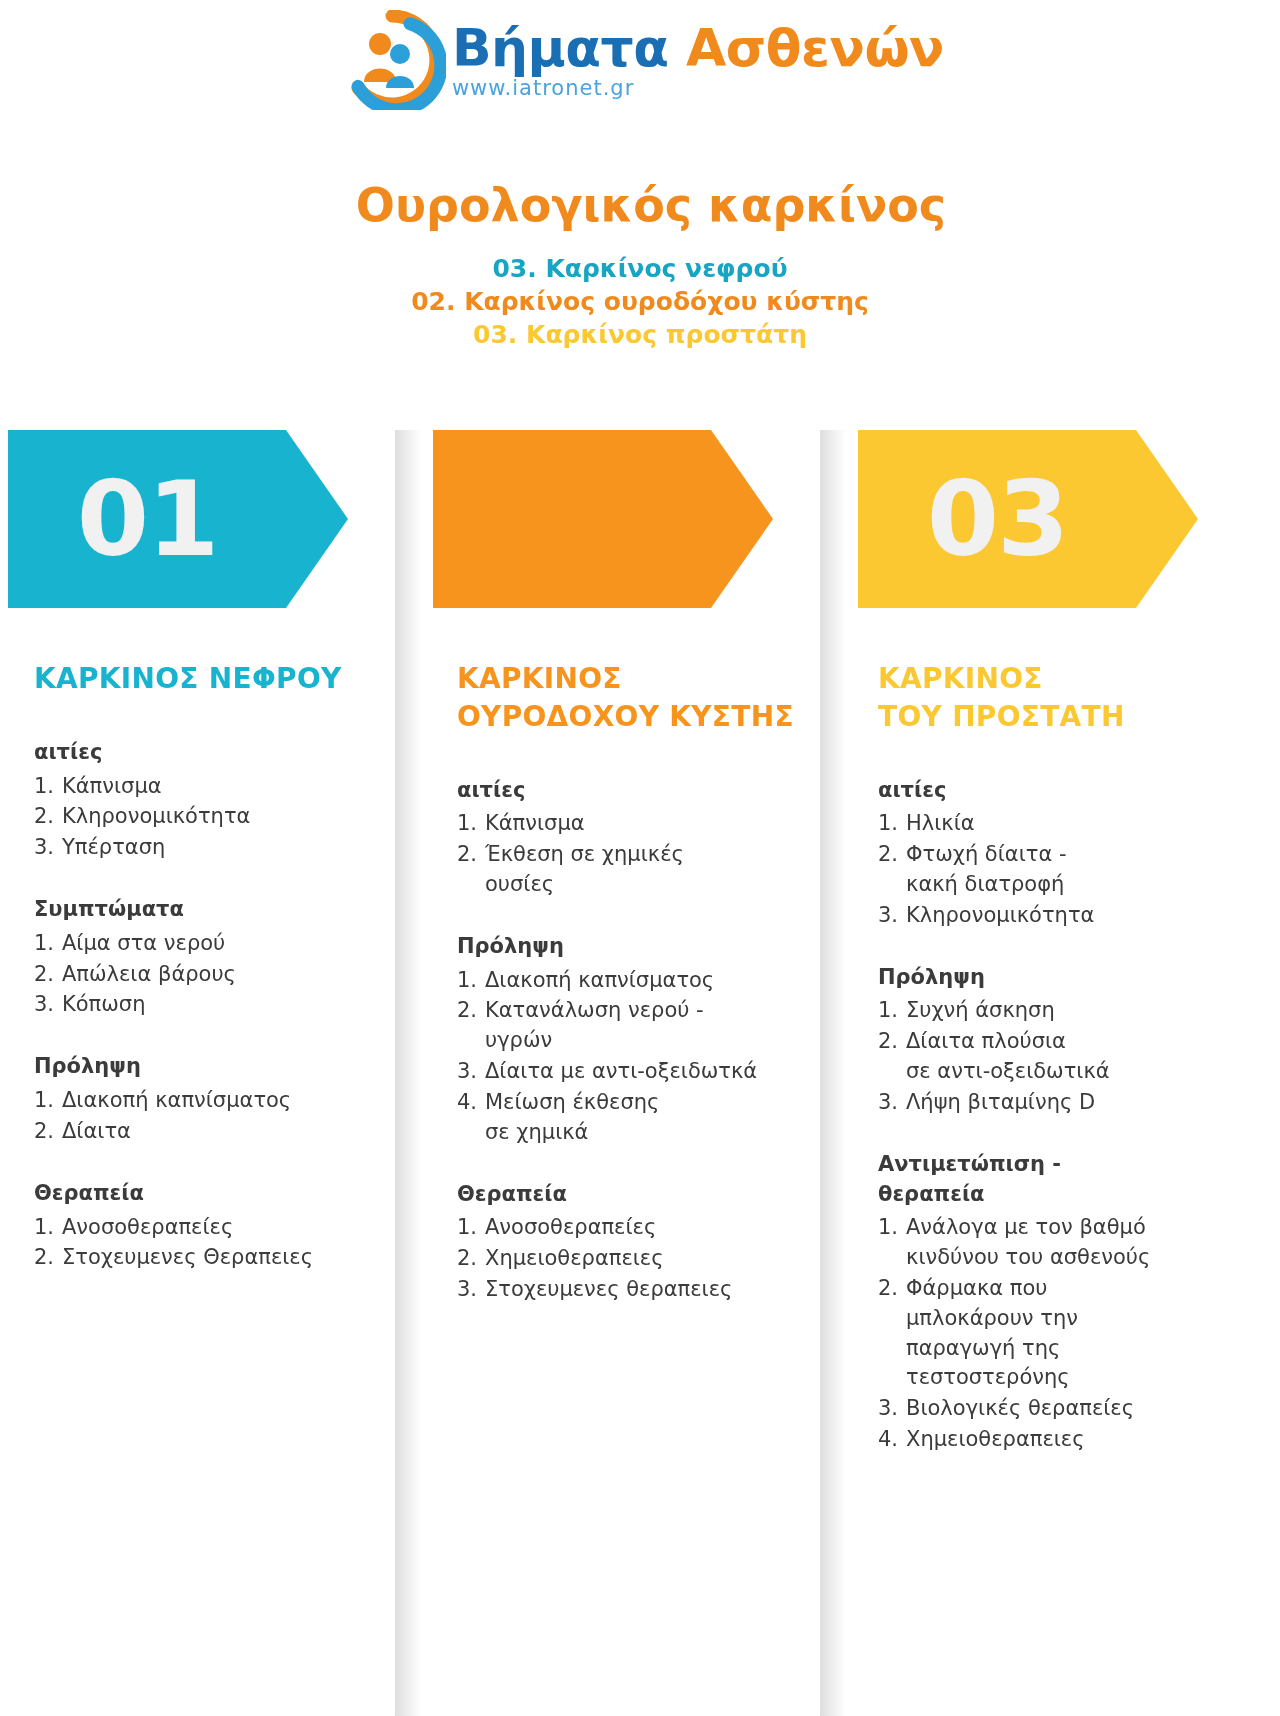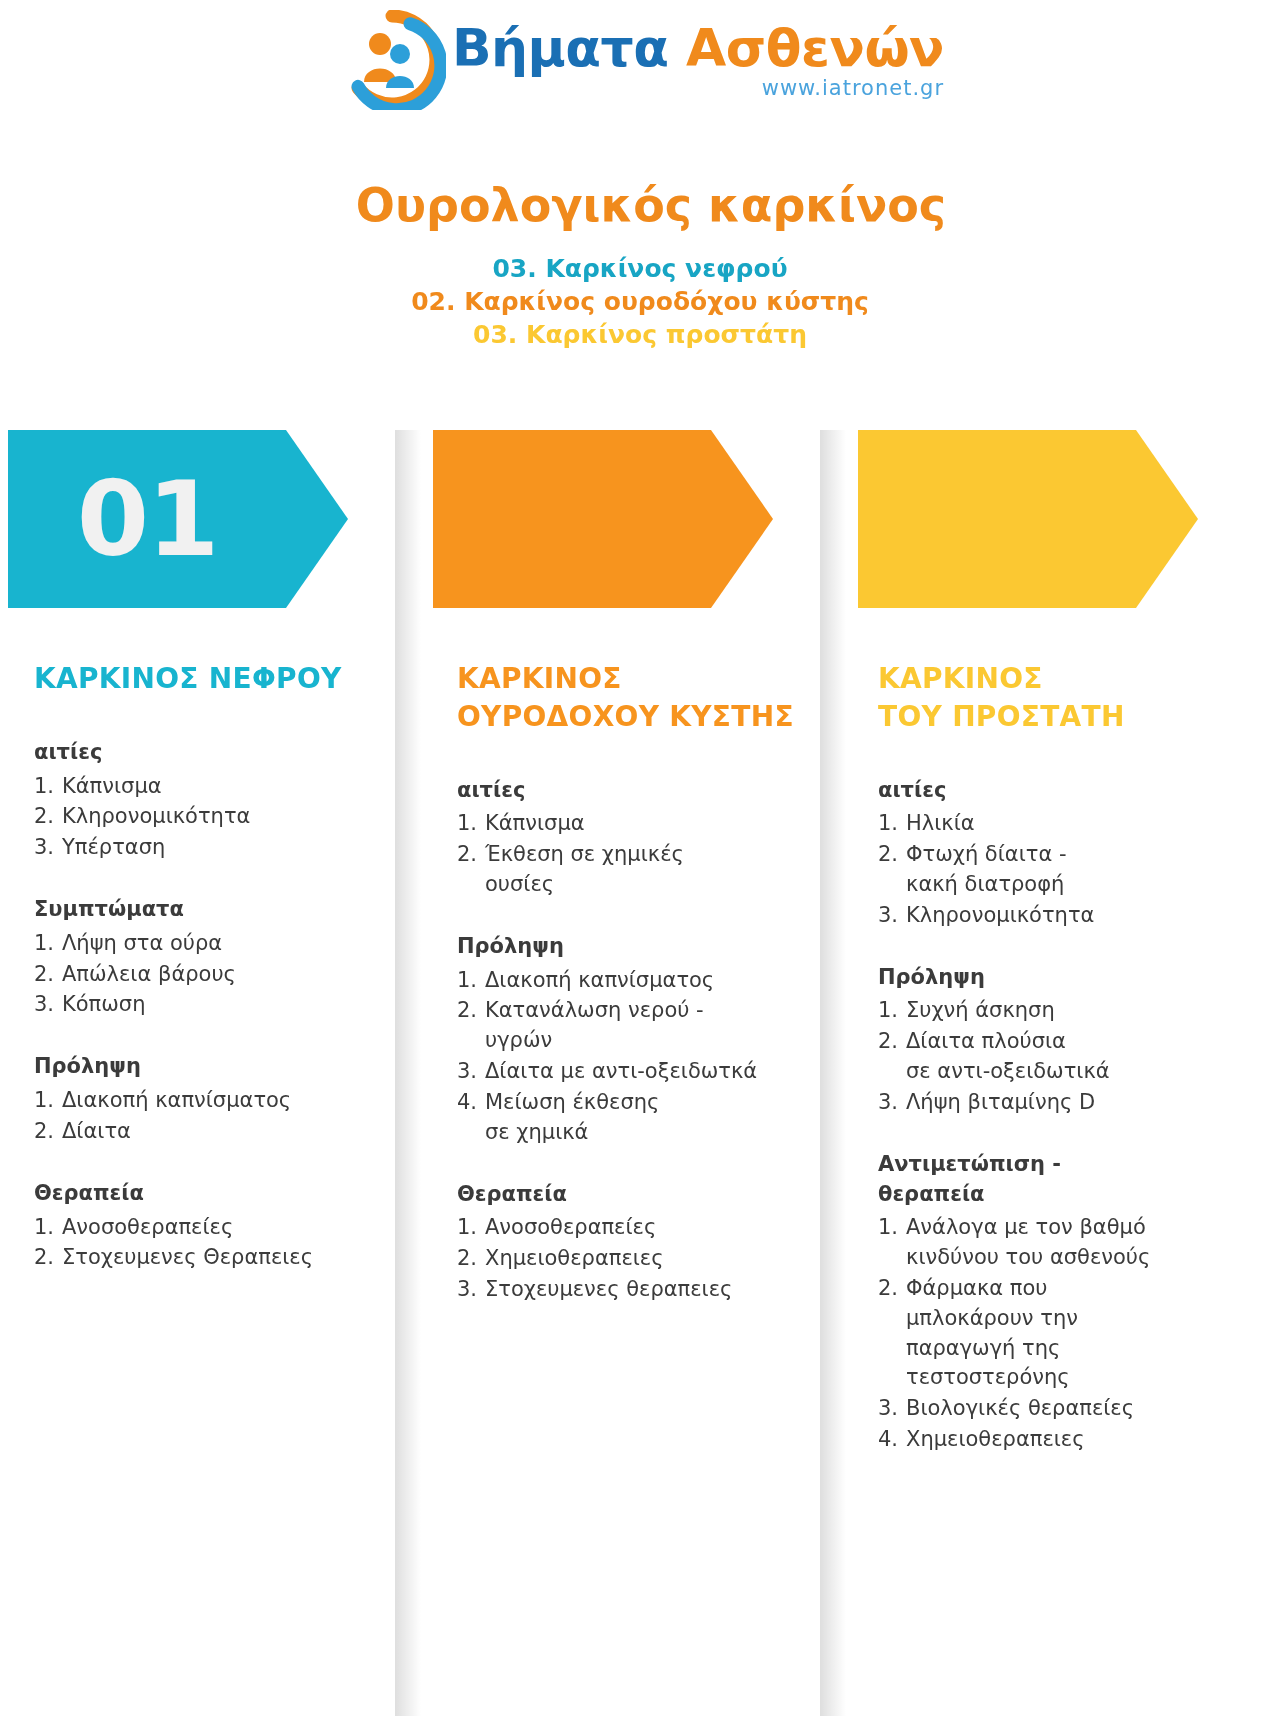--- a/index.html
+++ b/index.html
@@ -38,21 +38,20 @@
   }
   .logo-title {
     font-size: 52px;
     font-weight: bold;
     letter-spacing: -0.5px;
     white-space: nowrap;
   }
   .logo-title .w1 { color: #1a6fb4; }
   .logo-title .w2 { color: #f08a1c; }
   .logo-url {
-    text-align: right;
     color: #4aa3dd;
     font-size: 21px;
     letter-spacing: 1px;
     margin-top: 4px;
   }
 
   
   .main-title {
     position: absolute;
     top: 178px;
@@ -264,21 +263,21 @@
               <span class="txt">Υπέρταση</span>
             </li>
         </ol>
       </div>
 
       <div class="sec">
         <div class="sec-title">Συμπτώματα</div>
         <ol class="items">
           <li>
               <span class="idx">1.</span>
-              <span class="txt">Λήψη στα ούρα</span>
+              <span class="txt">Αίμα στα νερού</span>
             </li>
           <li>
               <span class="idx">2.</span>
               <span class="txt">Απώλεια βάρους</span>
             </li>
           <li>
               <span class="idx">3.</span>
               <span class="txt">Κόπωση</span>
             </li>
         </ol>
@@ -381,20 +380,21 @@
         </ol>
       </div>
 
     </div>
   </div>
 
   <div class="col col-3 c3">
     <div class="banner">
       <div class="banner-body"></div>
       <div class="banner-arrow"></div>
+      <div class="banner-num">03</div>
     </div>
     <div class="col-heading" style="white-space: pre-line;">ΚΑΡΚΙΝΟΣ
 ΤΟΥ ΠΡΟΣΤΑΤΗ</div>
     <div class="content">
 
       <div class="sec">
         <div class="sec-title">αιτίες</div>
         <ol class="items">
           <li>
               <span class="idx">1.</span>

